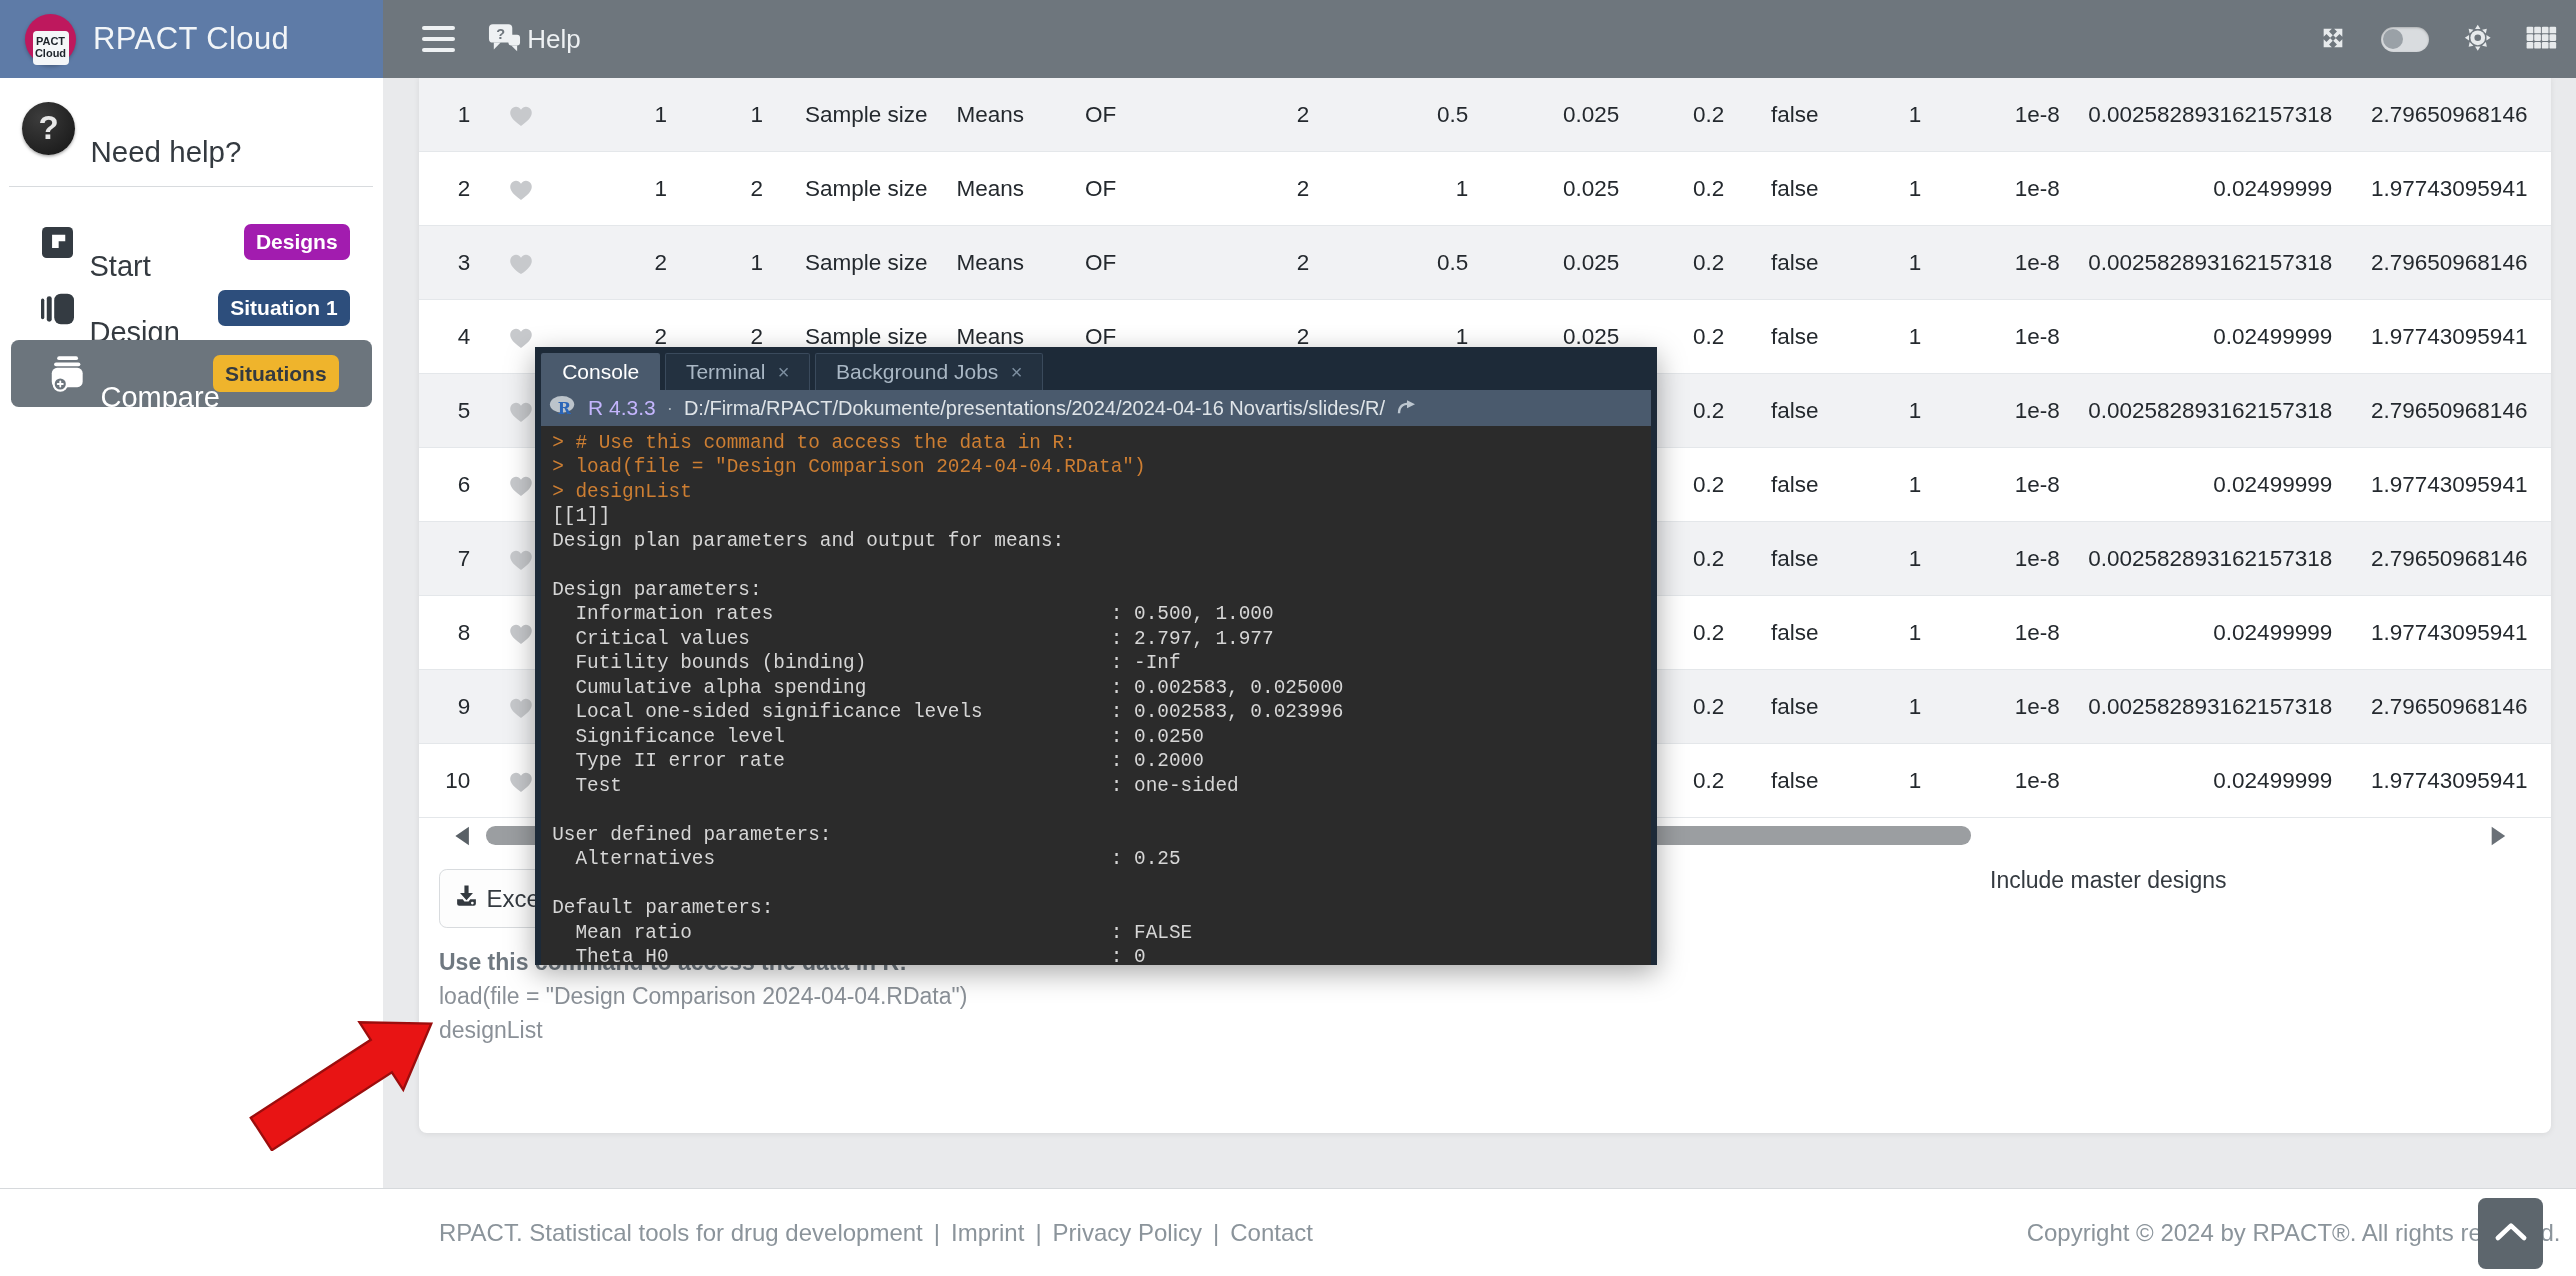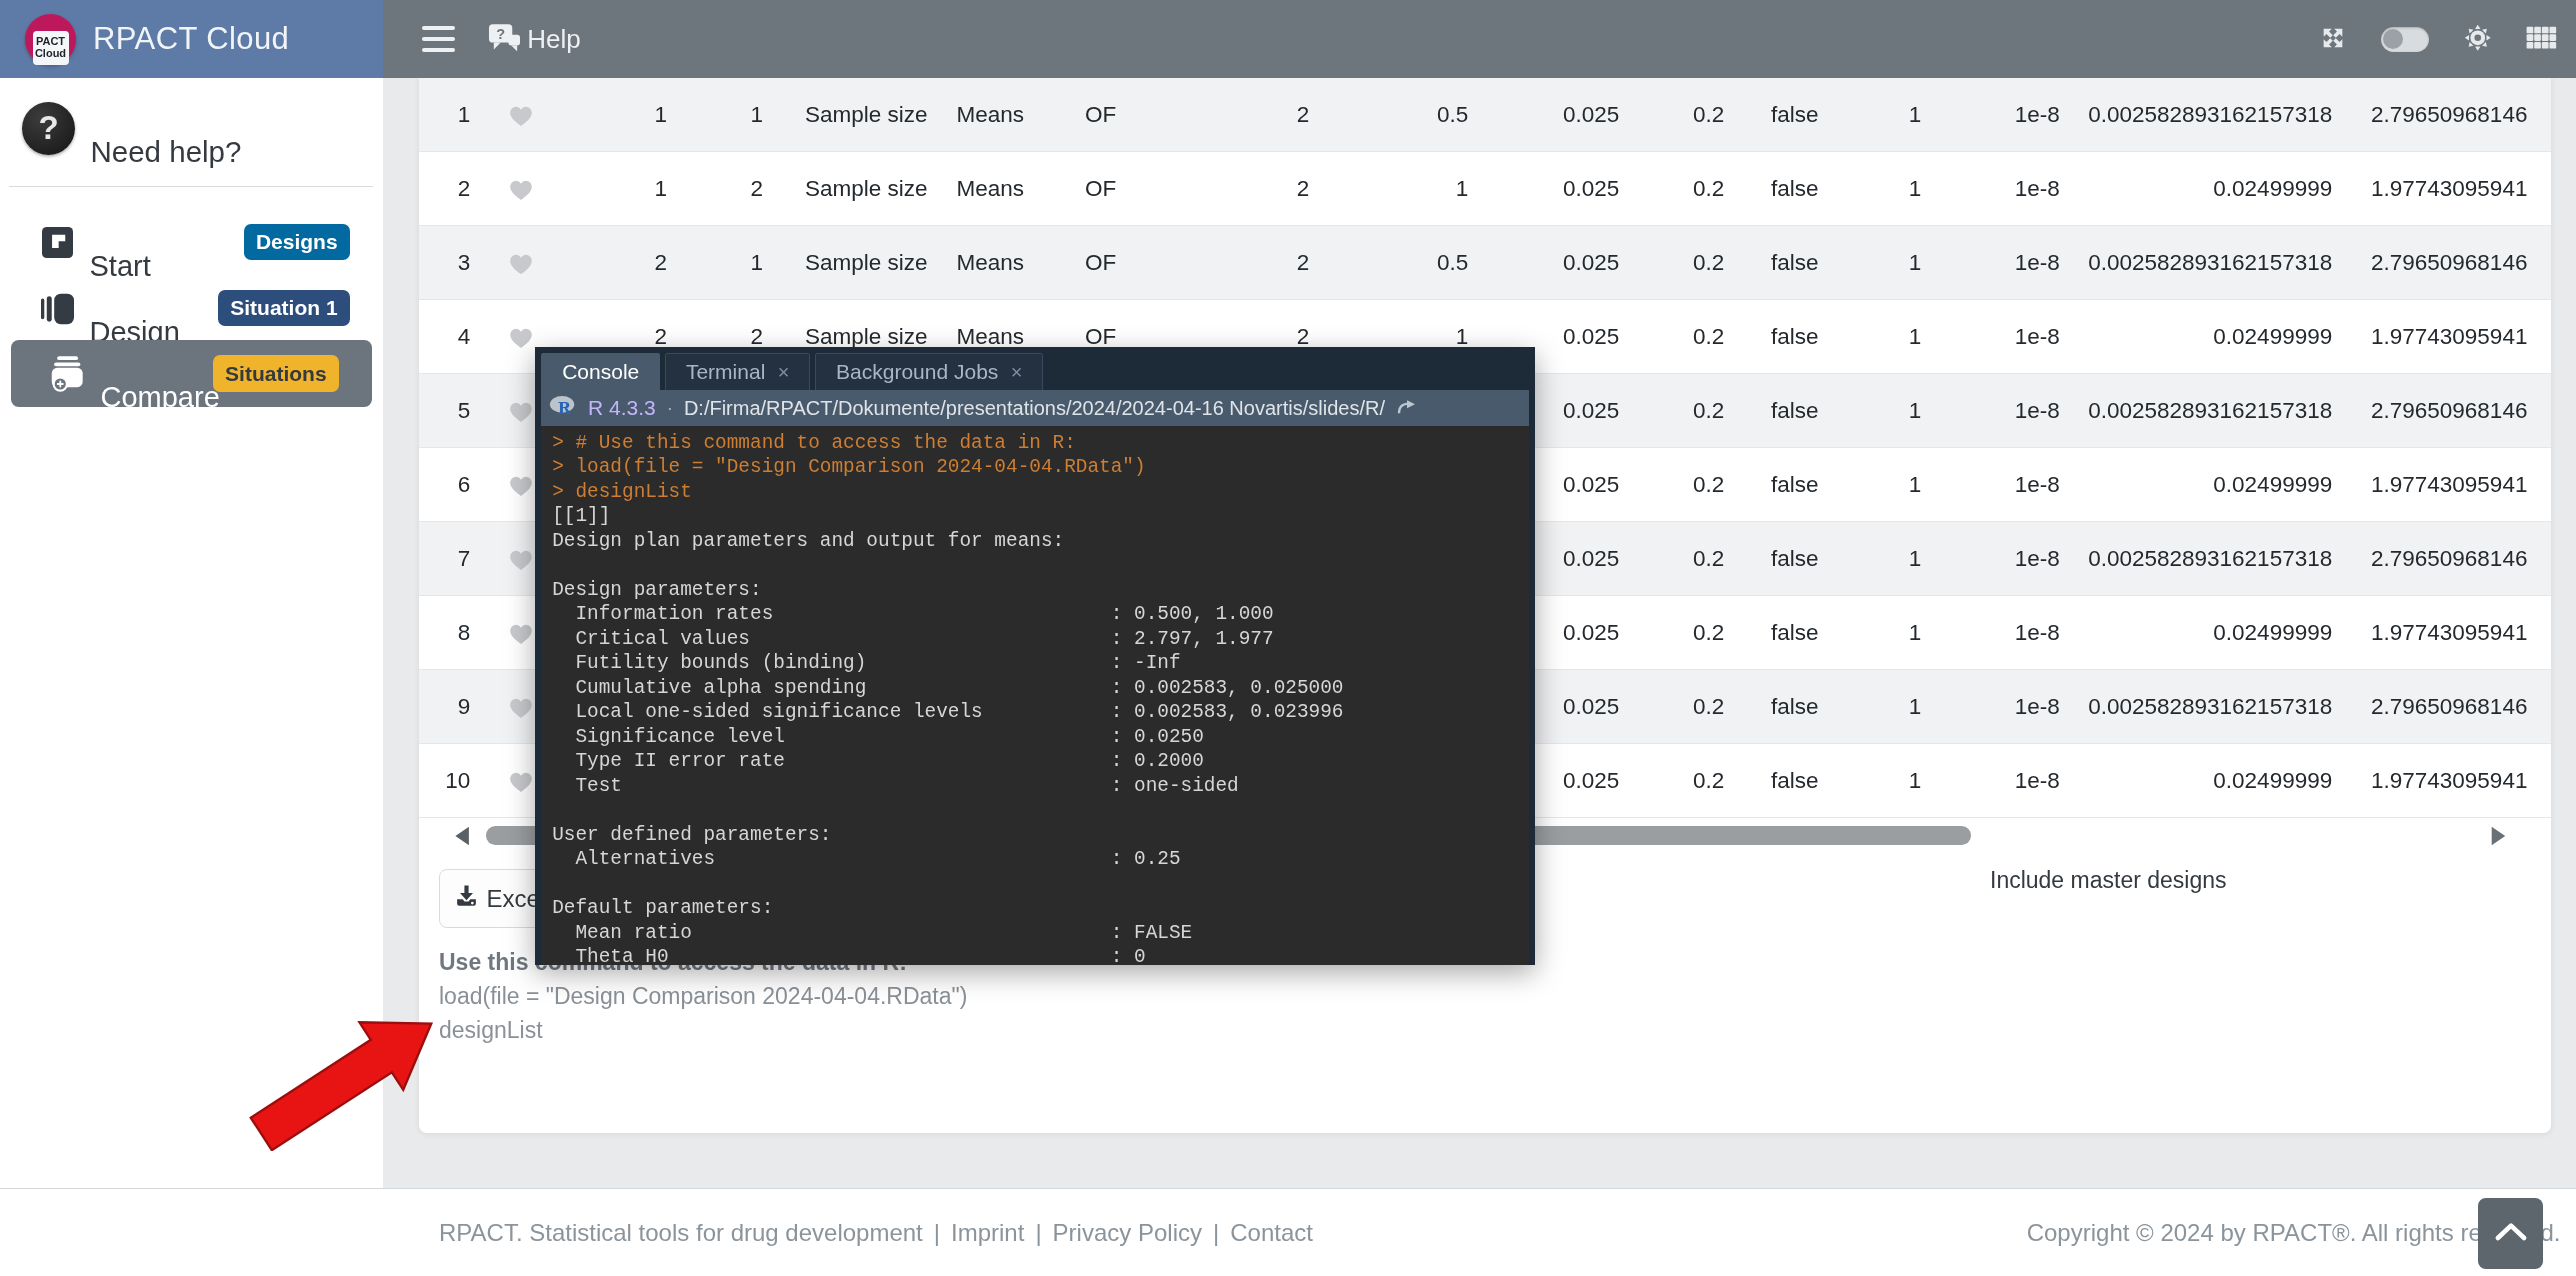--- a/index.html
+++ b/index.html
@@ -64,21 +64,21 @@
   #btn-rdata{left:268px;width:130px;}
 
   
   #cmd-block{position:absolute;left:20px;top:867px;font-size:23px;color:#8a9097;line-height:34px;}
   #cmd-title{font-weight:bold;color:#6f7880;}
 
   
   #include-label{position:absolute;left:1571px;top:789px;font-size:23px;color:#343a40;}
 
   
-  #console-win{position:absolute;left:535px;top:347px;width:1000px;height:618px;background:#1d2a38;box-sizing:border-box;padding:6.2px 6.2px 0 6.2px;z-index:5;box-shadow:0 7.8px 27px rgba(0,0,0,.35);overflow:hidden;}
+  #console-win{position:absolute;left:535px;top:347px;width:1122px;height:618px;background:#1d2a38;box-sizing:border-box;padding:6.2px 6.2px 0 6.2px;z-index:5;box-shadow:0 7.8px 27px rgba(0,0,0,.35);overflow:hidden;}
   #console-tabs{display:flex;height:37px;align-items:stretch;gap:4.7px;}
   .rtab{display:flex;align-items:center;gap:12.4px;padding:0 20px;font-size:21px;color:#a9b7c4;background:#233140;border:0.8px solid #3a4a5c;border-bottom:none;border-radius:2.3px 2.3px 0 0;}
   .rtab.active{background:#4a5a6d;color:#fff;border-color:#4a5a6d;}
   .tabx{color:#7d8fa0;font-size:20px;}
   #console-pathbar{height:36px;background:#4a5a6d;display:flex;align-items:center;gap:11px;padding-left:7.8px;color:#e6eaee;font-size:21px;}
   #r-version{color:#c4b5fd;}
   #path-sep{color:#aab4bd;font-size:18.6px;}
   #r-path{color:#dfe4e8;font-size:20px;}
   #console-output{background:#2b2b2b;height:539px;padding:4.7px 0 0 11px;font-family:"Liberation Mono","DejaVu Sans Mono",monospace;font-size:19.4px;line-height:24.5px;color:#d6d6d6;white-space:pre;overflow:hidden;}
   .cline{white-space:pre;}
@@ -119,21 +119,21 @@
     <div id="sidebar-divider"></div>
 
     <div class="side-item" style="top:215px;">
       <span class="item-icon">
         <svg viewBox="0 0 40 40" width="31" height="31">
             <rect width="40" height="40" rx="6" fill="#343b42"></rect>
             <path d="M13 10 h17 v8.5 h-8.5 v8.5 H13 z" fill="#fff"></path>
           </svg>
       </span>
       <span class="side-label">Start</span>
-      <span class="badge" style="background: #0369a1; color: rgb(255, 255, 255);">Designs</span>
+      <span class="badge" style="background: #a21caf; color: rgb(255, 255, 255);">Designs</span>
     </div>
 
     <div class="side-item" style="top:281px;">
       <span class="item-icon">
         <svg viewBox="0 0 40 40" width="33" height="33" fill="#343b42">
             <rect x="0" y="8" width="4" height="25" rx="2"></rect>
             <rect x="7" y="5" width="6" height="31" rx="3"></rect>
             <rect x="16" y="2" width="24" height="37" rx="8"></rect>
           </svg>
       </span>

